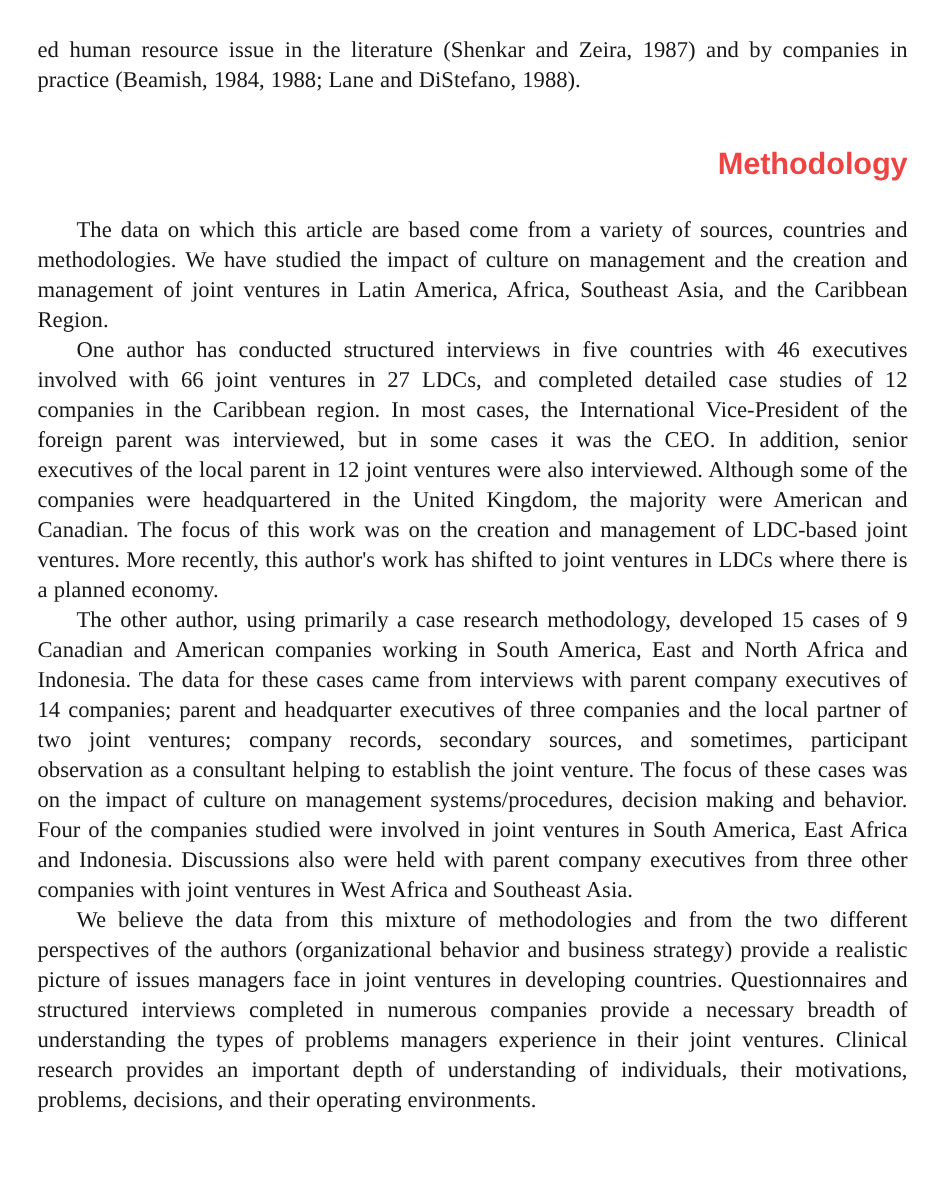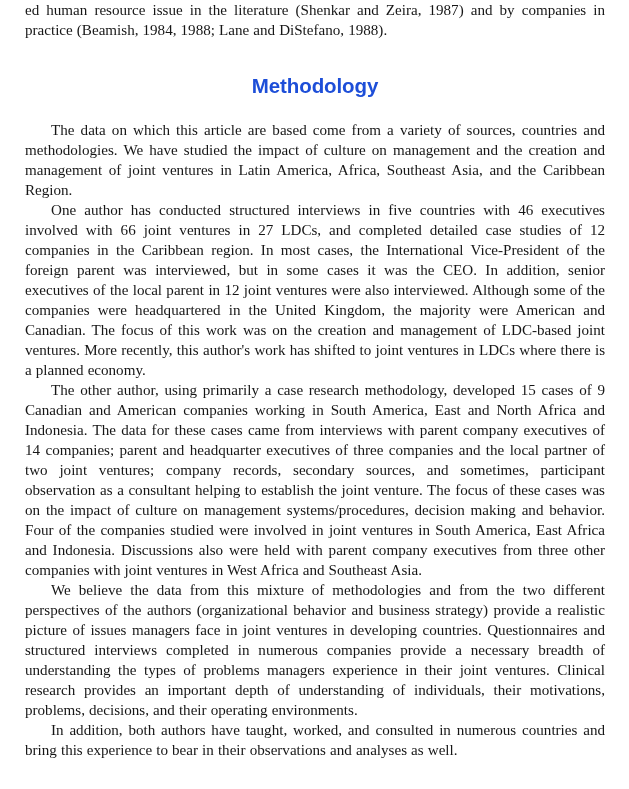--- a/index.html
+++ b/index.html
@@ -17,21 +17,21 @@
     overflow: hidden;
     box-sizing: border-box;
     font-family: "Liberation Serif", "DejaVu Serif", serif;
     color: #161616;
     -webkit-font-smoothing: none;
   }
 
   .text-column {
     position: absolute;
     left: 25px;
-    top: 0;
+    top: 24px;
     width: 580px;
   }
 
   
   p.body-text {
     margin: 0;
     font-size: 15.1px;
     line-height: 20.0px;
     text-align: justify;
     text-justify: inter-word;
@@ -48,22 +48,22 @@
     font-family: Liberation Serif, serif;
   }
 
   h2.section-heading {
     margin: 0;
     font-family: "Liberation Sans", "DejaVu Sans", sans-serif;
     font-weight: bold;
     font-size: 20.5px;
     line-height: 24px;
     letter-spacing: -0.1px;
-    color: #1d4ed8;
-    text-align: center;
+    color: #ef4444;
+    text-align: right;
   }
 
   .gap-before-heading { height: 34px; }
   .gap-after-heading  { height: 22px; }
 
   
   .page {
     text-rendering: optimizeLegibility;
   }
 </style>
@@ -82,16 +82,15 @@
     <div class="gap-after-heading"></div>
 
     <p class="body-text indented">The data on which this article are based come from a variety of sources, countries and methodologies. We have studied the impact of culture on management and the creation and management of joint ventures in Latin America, Africa, Southeast Asia, and the Caribbean Region.</p>
 
     <p class="body-text indented">One author has conducted structured interviews in five countries with 46 executives involved with 66 joint ventures in 27 LDCs, and completed detailed case studies of 12 companies in the Caribbean region. In most cases, the International Vice-President of the foreign parent was interviewed, but in some cases it was the CEO. In addition, senior executives of the local parent in 12 joint ventures were also interviewed. Although some of the companies were headquartered in the United Kingdom, the majority were American and Canadian. The focus of this work was on the creation and management of LDC-based joint ventures. More recently, this author's work has shifted to joint ventures in LDCs where there is a planned economy.</p>
 
     <p class="body-text indented">The other author, using primarily a case research methodology, developed 15 cases of 9 Canadian and American companies working in South America, East and North Africa and Indonesia. The data for these cases came from interviews with parent company executives of 14 companies; parent and headquarter executives of three companies and the local partner of two joint ventures; company records, secondary sources, and sometimes, participant observation as a consultant helping to establish the joint venture. The focus of these cases was on the impact of culture on management systems/procedures, decision making and behavior. Four of the companies studied were involved in joint ventures in South America, East Africa and Indonesia. Discussions also were held with parent company executives from three other companies with joint ventures in West Africa and Southeast Asia.</p>
 
     <p class="body-text indented">We believe the data from this mixture of methodologies and from the two different perspectives of the authors (organizational behavior and business strategy) provide a realistic picture of issues managers face in joint ventures in developing countries. Questionnaires and structured interviews completed in numerous companies provide a necessary breadth of understanding the types of problems managers experience in their joint ventures. Clinical research provides an important depth of understanding of individuals, their motivations, problems, decisions, and their operating environments.</p>
 
-    <p class="body-text indented">In addition, both authors have taught, worked, and consulted in numerous countries and bring this experience to bear in their observations and analyses as well.</p>
 
   </div>
 </div>
 
 </body></html>

